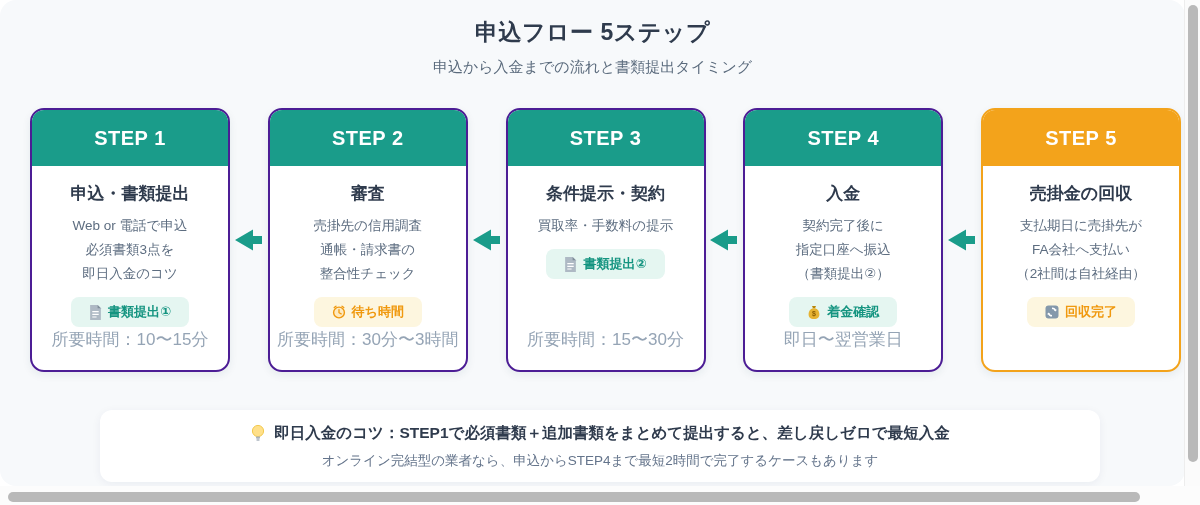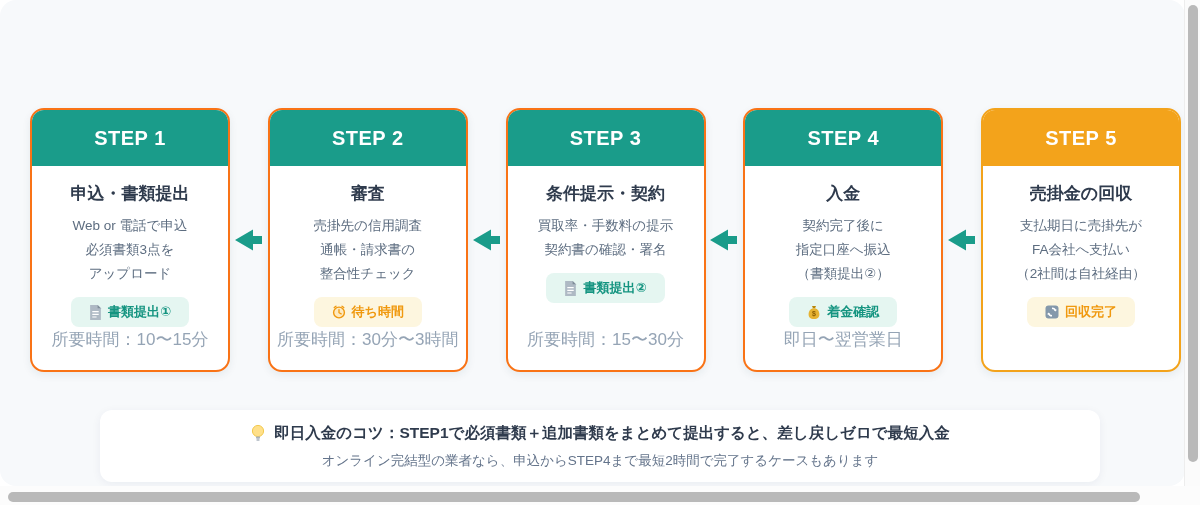--- a/index.html
+++ b/index.html
@@ -13,21 +13,21 @@
     background:#f7f9fb;border-radius:16px;
   }
   
   .heading{position:absolute;top:0;left:0;width:1185px;text-align:center;}
   .page-title{margin:17px 0 0 0;font-size:23px;font-weight:bold;color:#2f3b4d;letter-spacing:.5px;}
   .page-subtitle{margin:10px 0 0 0;font-size:15px;color:#5b6b7d;}
   
   .flow{position:absolute;top:108px;left:30px;width:1151px;display:flex;align-items:stretch;}
   .card{
     flex:0 0 200px;width:200px;height:264px;box-sizing:border-box;
-    background:#ffffff;border:2px solid #f97316;border-radius:14px;
+    background:#ffffff;border:2px solid #4c1d95;border-radius:14px;
     box-shadow:0 3px 8px rgba(20,60,80,.08);
     display:flex;flex-direction:column;overflow:hidden;
   }
   .card.orange{border-color:#f3a31b;}
   .card-header{
     height:56px;flex:0 0 56px;background:#1a9c8a;color:#ffffff;
     display:flex;align-items:center;justify-content:center;
     font-size:20px;font-weight:bold;letter-spacing:.5px;
   }
   .card.orange .card-header{background:#f3a31b;}
@@ -55,30 +55,34 @@
   .vscroll{position:absolute;right:0;top:0;width:15px;height:486px;background:#fbfbfb;border-left:1px solid #ededed;}
   .vscroll-thumb{position:absolute;right:2px;top:5px;width:10px;height:457px;background:#b9b9b9;border-radius:5px;}
   .hscroll{position:absolute;left:0;bottom:0;width:1200px;height:19px;background:#fcfcfc;}
   .hscroll-thumb{position:absolute;left:8px;bottom:3px;width:1132px;height:10px;background:#b9b9b9;border-radius:5px;}
 </style>
 </head>
 <body>
 
 <div class="panel">
 
+  <div class="heading">
+    <h1 class="page-title">申込フロー 5ステップ</h1>
+    <p class="page-subtitle">申込から入金までの流れと書類提出タイミング</p>
+  </div>
 
   <div class="flow">
 
     <div class="card teal">
       <div class="card-header">STEP 1</div>
       <div class="card-title">申込・書類提出</div>
       <div class="card-lines">
         <div>Web or 電話で申込</div>
         <div>必須書類3点を</div>
-        <div>アップロード</div>
+        <div>即日入金のコツ</div>
       </div>
       <div class="badge-row">
         <span class="badge teal-badge">
           <svg width="13" height="15" viewBox="0 0 12 14">
               <path d="M1 0h7l3 3v11H1z" fill="#aeb9c4"></path>
               <path d="M8 0l3 3H8z" fill="#78ememe" fill-opacity="0"></path>
               <path d="M8 0l3 3H8z" fill="#7e8c99"></path>
               <path d="M3 6.2h6M3 8.7h6M3 11.2h4" stroke="#ffffff" stroke-width="1.1"></path>
             </svg>
           <span>書類提出①</span>
@@ -118,21 +122,20 @@
       <svg width="30" height="26" viewBox="0 0 30 26">
           <path d="M1 13 L19 2.5 L19 9 L28 9 L28 17 L19 17 L19 23.5 Z" fill="#1a9c8a"></path>
         </svg>
     </div>
 
     <div class="card teal">
       <div class="card-header">STEP 3</div>
       <div class="card-title">条件提示・契約</div>
       <div class="card-lines">
         <div>買取率・手数料の提示</div>
-        <div>契約書の確認・署名</div>
       </div>
       <div class="badge-row">
         <span class="badge teal-badge">
           <svg width="13" height="15" viewBox="0 0 12 14">
               <path d="M1 0h7l3 3v11H1z" fill="#aeb9c4"></path>
               <path d="M8 0l3 3H8z" fill="#7e8c99"></path>
               <path d="M3 6.2h6M3 8.7h6M3 11.2h4" stroke="#ffffff" stroke-width="1.1"></path>
             </svg>
           <span>書類提出②</span>
         </span>

